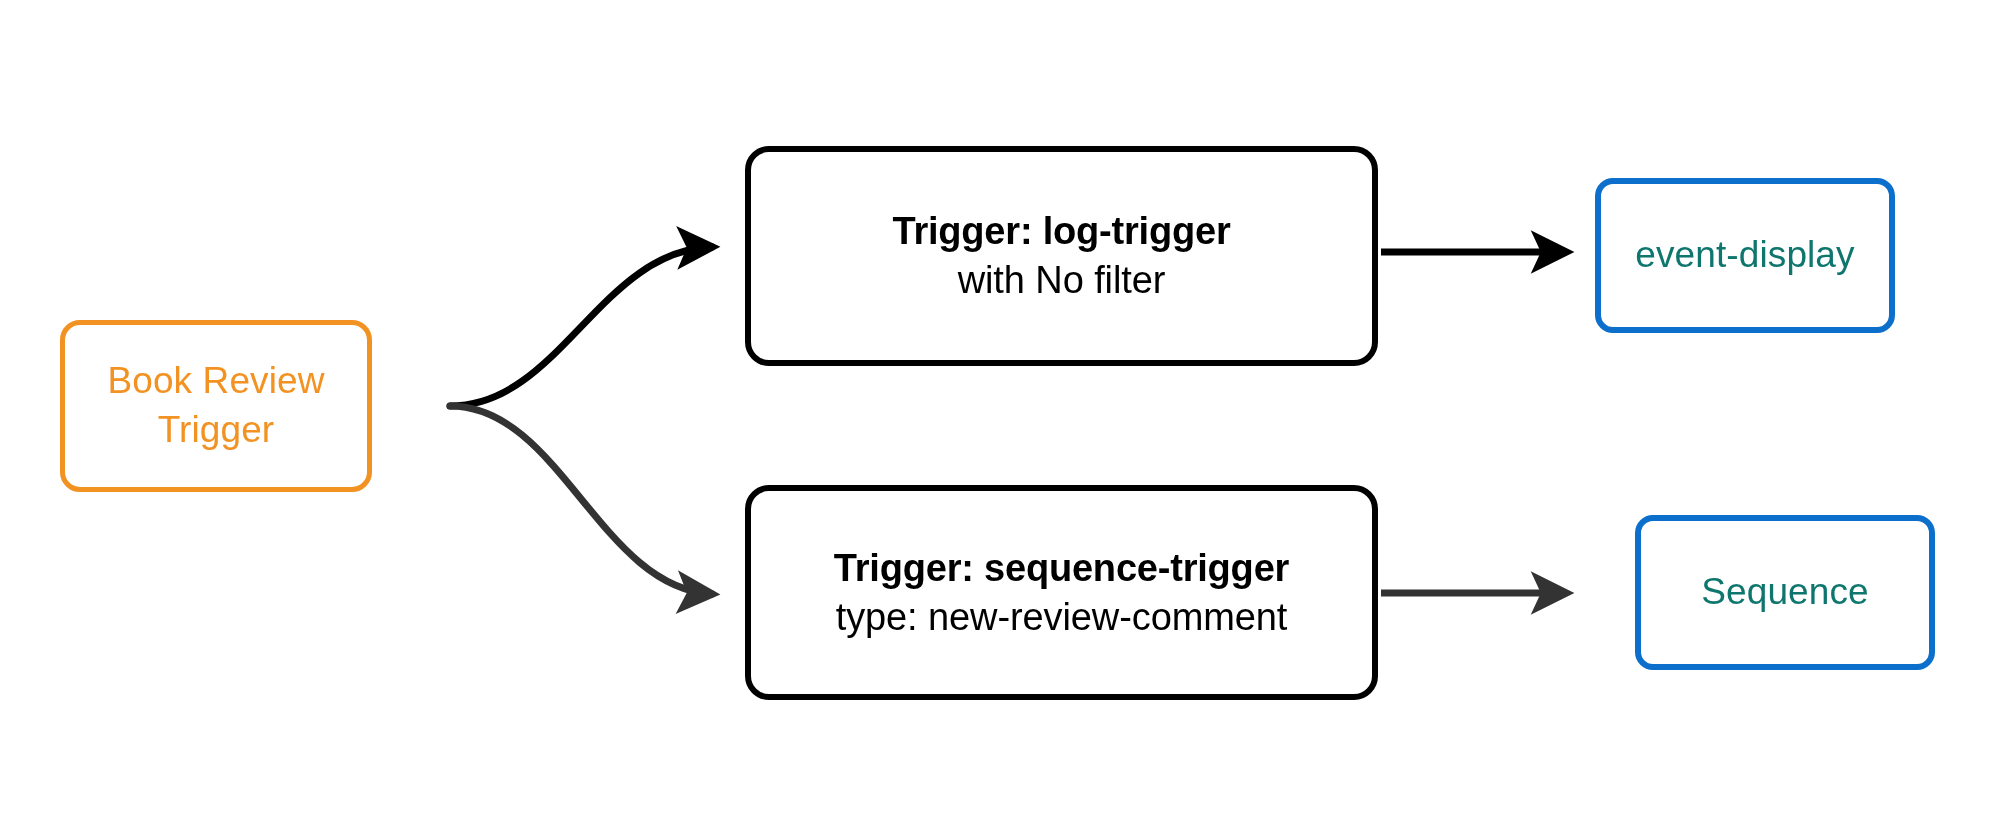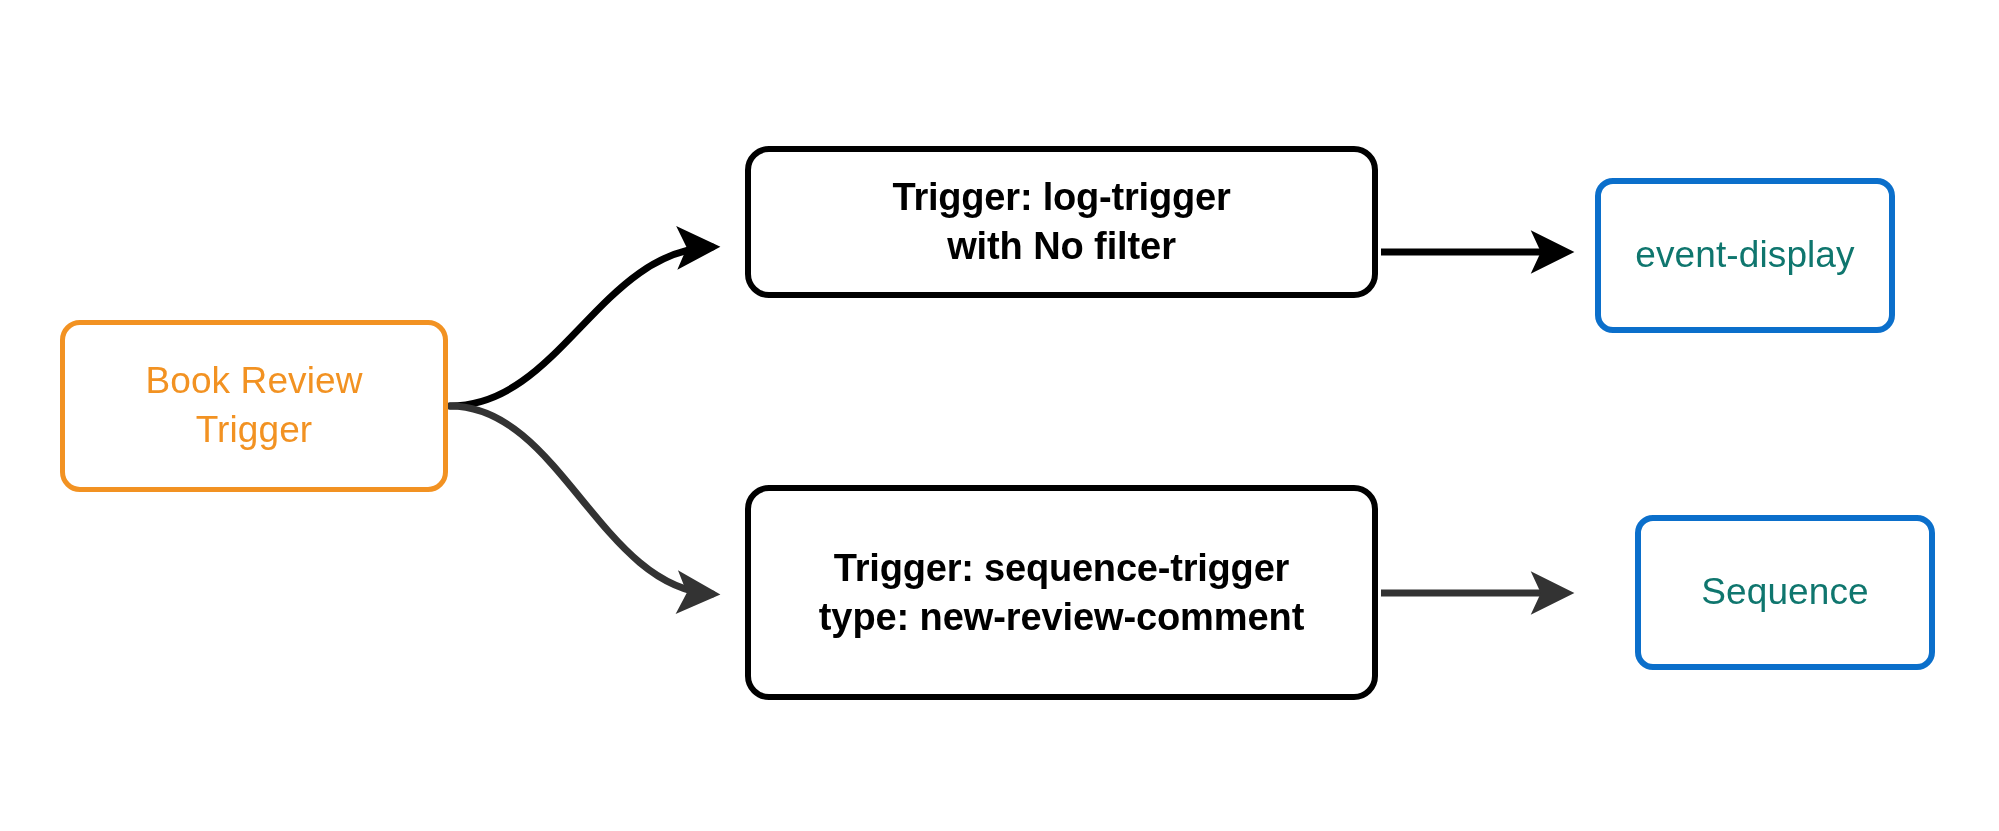--- a/index.html
+++ b/index.html
@@ -34,21 +34,21 @@
     flex-direction: column;
     align-items: center;
     justify-content: center;
     text-align: center;
   }
 
   
   .node-broker {
     left: 60px;
     top: 320px;
-    width: 388px;
+    width: 312px;
     height: 172px;
     border: 5px solid #f29222;
     border-radius: 20px;
     color: #f29222;
   }
   .node-broker .line {
     font-size: 37px;
     line-height: 1.32;
     font-weight: 400;
     letter-spacing: 0.1px;
@@ -57,35 +57,35 @@
   
   .node-trigger {
     left: 745px;
     width: 633px;
     border: 6px solid #000000;
     border-radius: 24px;
     color: #000000;
   }
   .node-trigger-log {
     top: 146px;
-    height: 152px;
+    height: 220px;
   }
   .node-trigger-seq {
     top: 485px;
     height: 215px;
   }
   .node-trigger .title {
     font-size: 38px;
     font-weight: 700;
     line-height: 1.28;
     letter-spacing: -0.2px;
   }
   .node-trigger .subtitle {
     font-size: 38px;
-    font-weight: 700;
+    font-weight: 400;
     line-height: 1.28;
     letter-spacing: -0.1px;
   }
 
   
   .node-target {
     left: 1595px;
     width: 300px;
     border: 6px solid #0b6fcb;
     border-radius: 18px;

